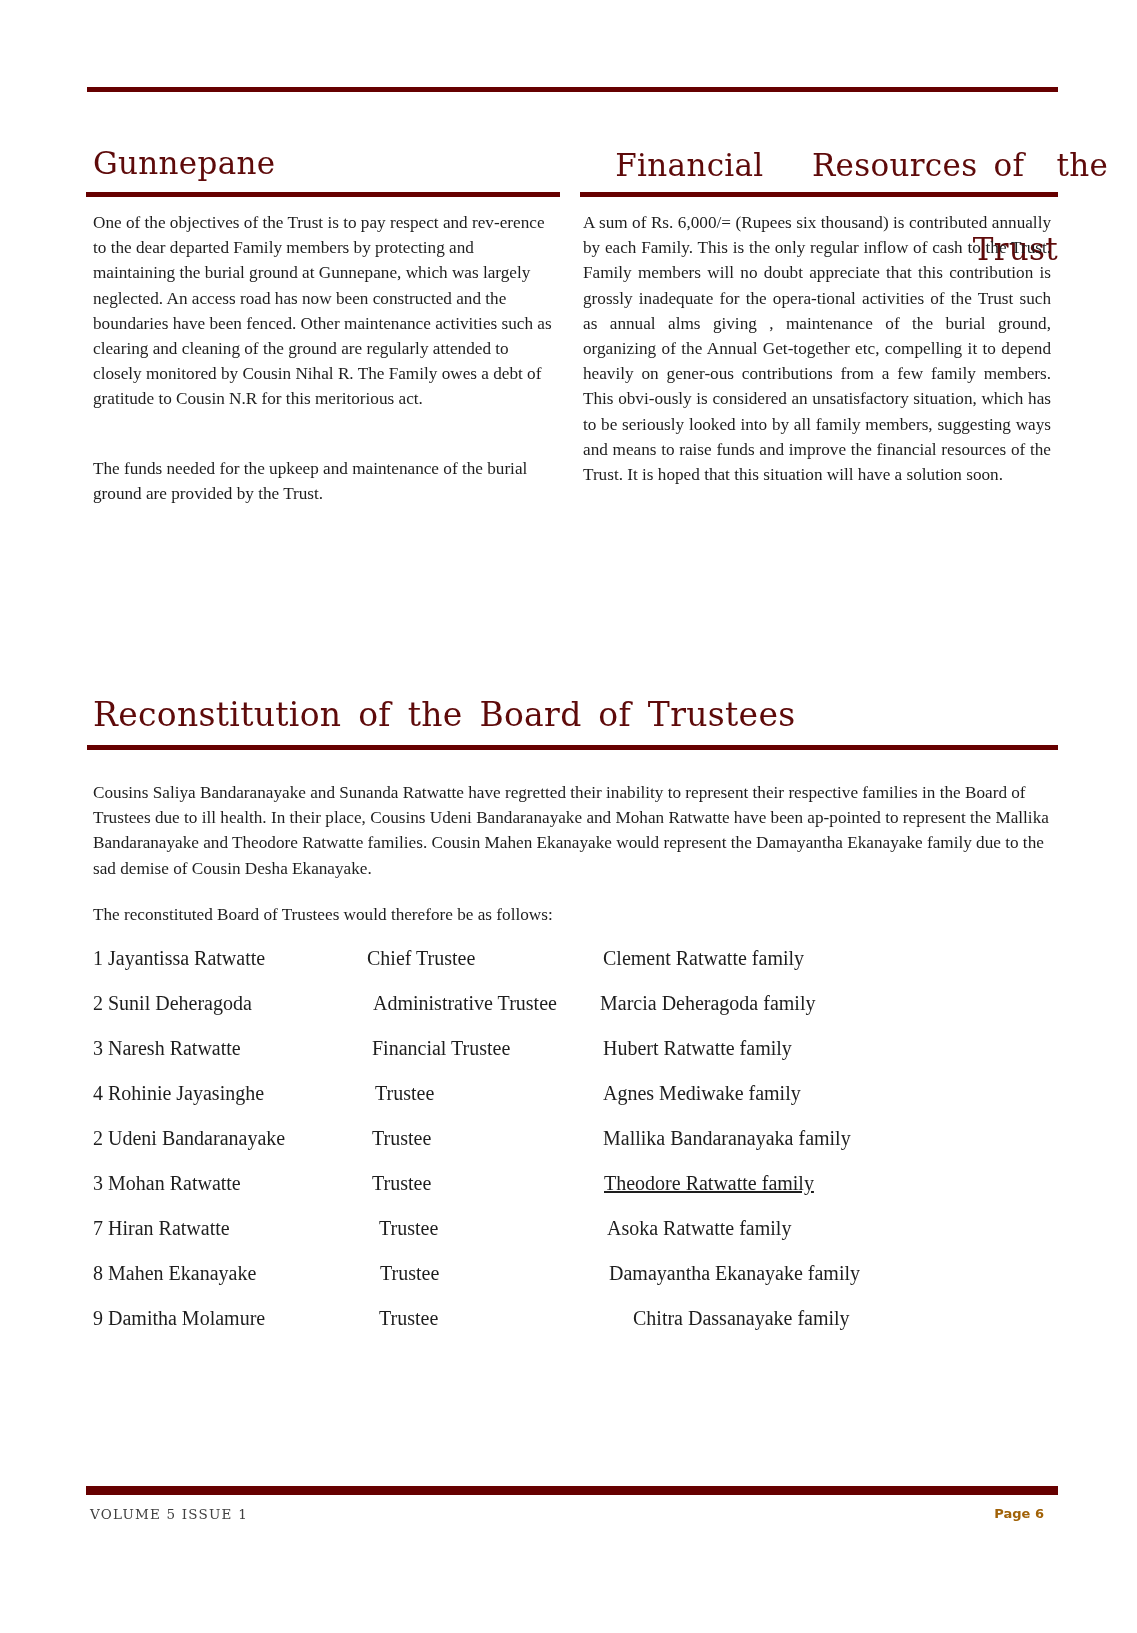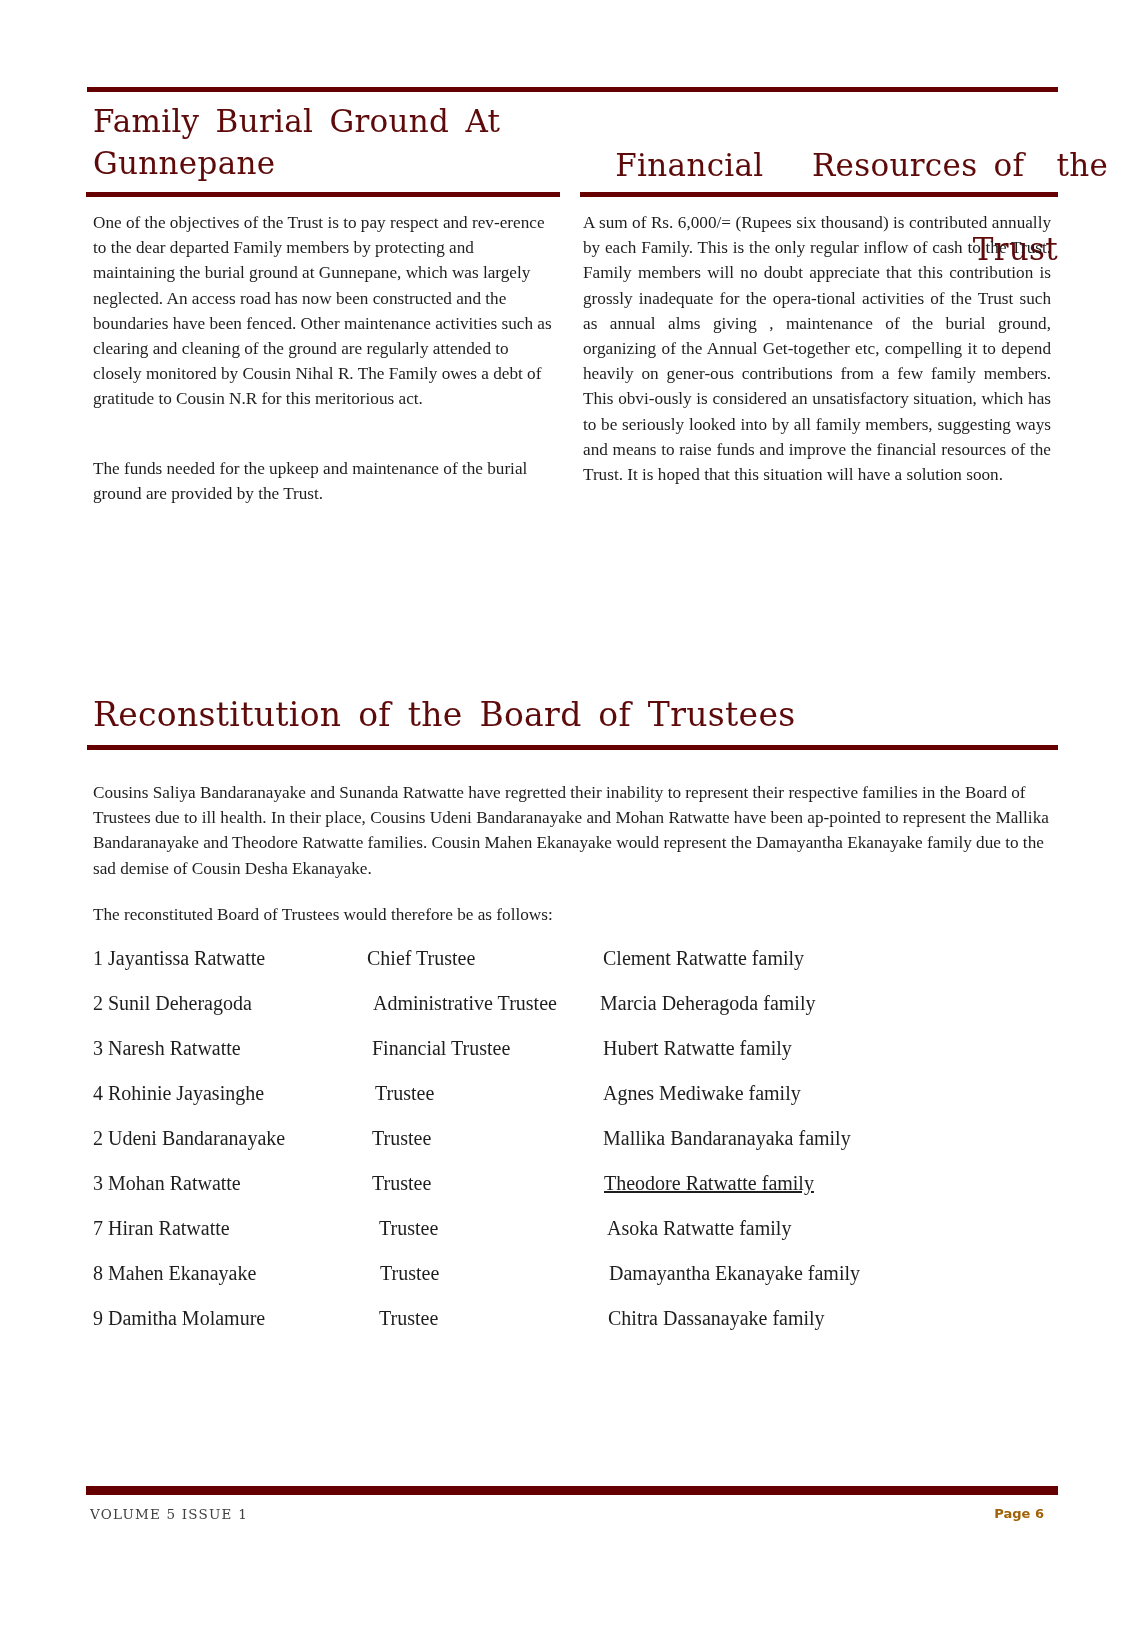--- a/index.html
+++ b/index.html
@@ -35,21 +35,21 @@
       font-family: "DejaVu Sans", "Liberation Sans", sans-serif;
       font-weight: bold; font-size: 13px; color: #a16207;
     }
   </style>
 </head>
 <body>
 
 <div class="rule" style="left:87px; top:87px; width:971px; height:5px;"></div>
 
 <h2 class="heading" style="left:93px; top:100px; width:470px;">
-  <span>Family Burial Ground At</span><br>
+  <br>
   <span>Gunnepane</span>
 </h2>
 <div class="rule" style="left:86px; top:192px; width:474px; height:5px;"></div>
 
 <h2 class="heading" style="left:583px; top:102px; width:475px; white-space:pre;text-align:right;">
   <span>Financial   Resources of  the</span><br>
   <span>Trust</span>
 </h2>
 <div class="rule" style="left:580px; top:192px; width:478px; height:5px;"></div>
 
@@ -101,19 +101,19 @@
     <span class="col-family" style="left:514px;">Asoka Ratwatte family</span>
   </div>
   <div class="board-row" style="top:1262px;">
     <span class="col-name">8 Mahen Ekanayake</span>
     <span class="col-role" style="left:287px;">Trustee</span>
     <span class="col-family" style="left:516px;">Damayantha Ekanayake family</span>
   </div>
   <div class="board-row" style="top:1307px;">
     <span class="col-name">9 Damitha Molamure</span>
     <span class="col-role" style="left:286px;">Trustee</span>
-    <span class="col-family" style="left:515px;">Chitra Dassanayake family</span>
+    <span class="col-family" style="left:540px;">Chitra Dassanayake family</span>
   </div>
 </div>
 
 <div class="rule" style="left:86px; top:1486px; width:972px; height:9px;"></div>
 <div class="footer-vol">VOLUME 5 ISSUE 1</div>
 <div class="footer-page">Page 6</div>
 
 </body></html>

